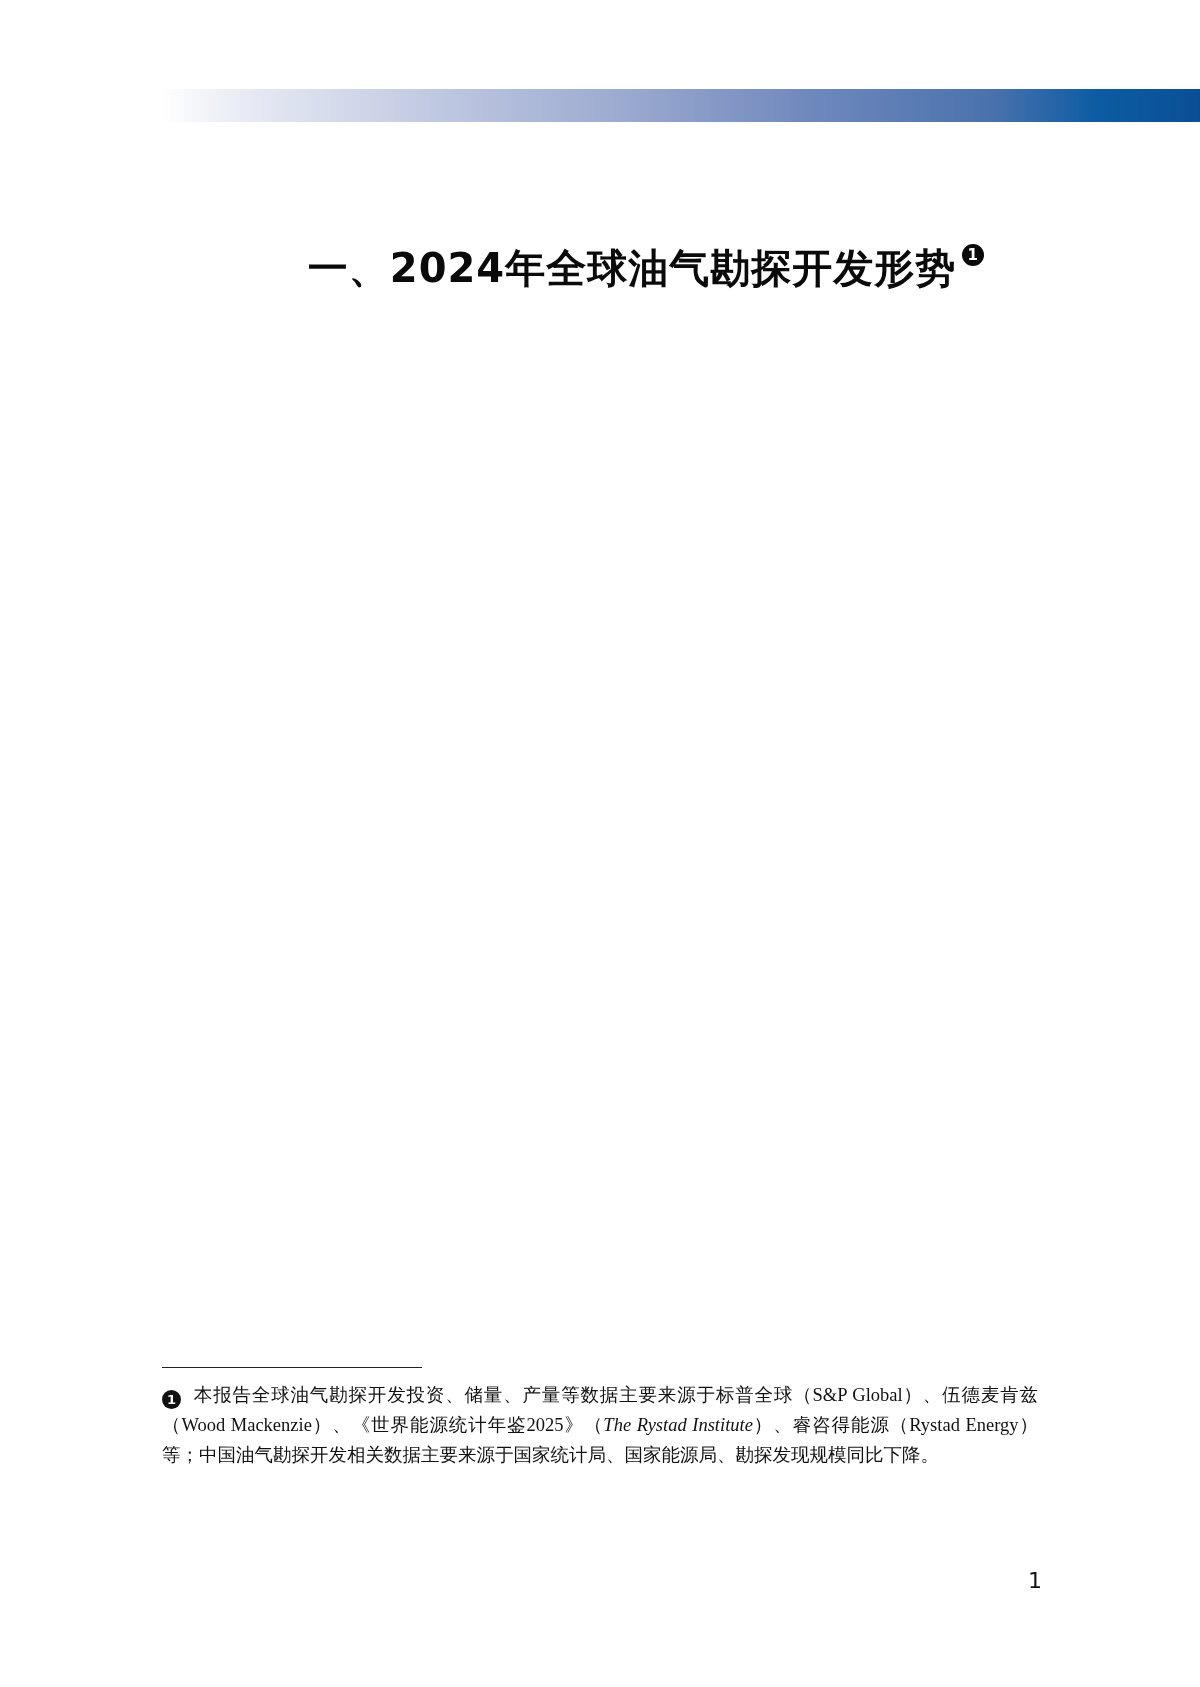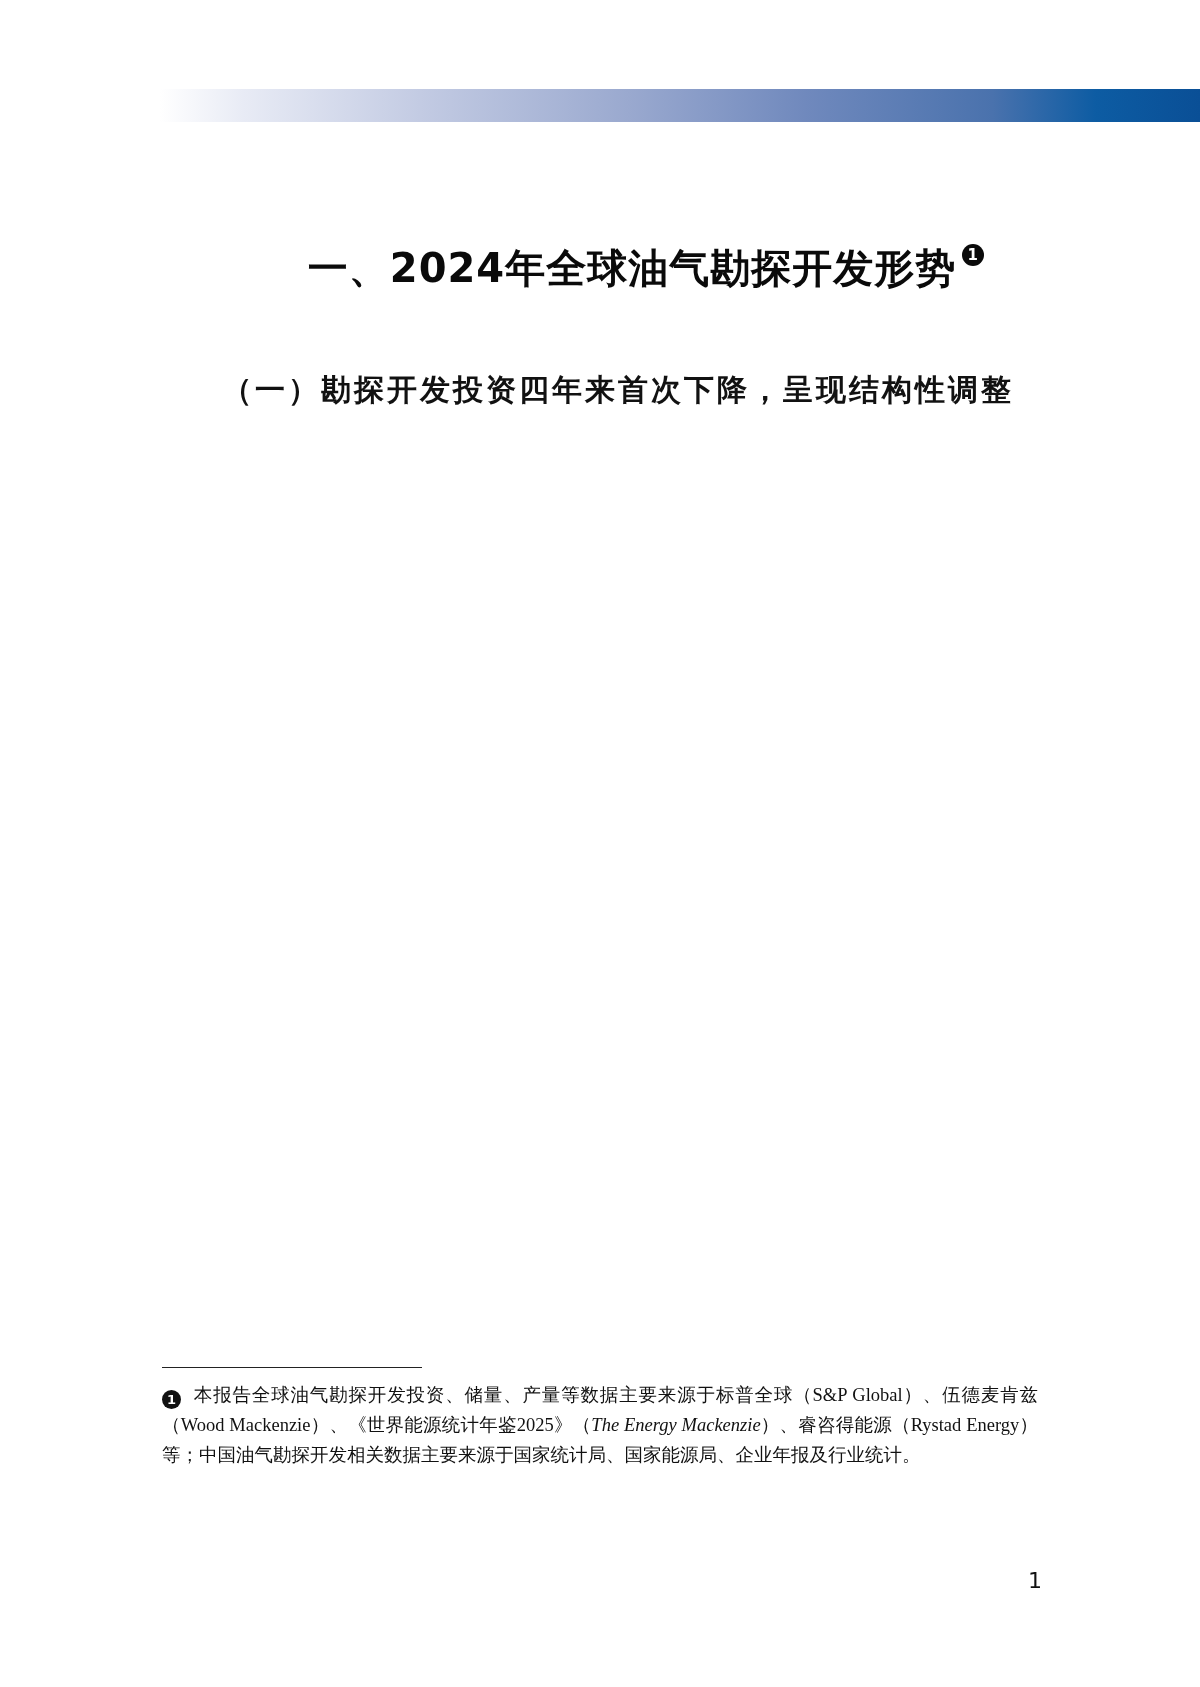--- a/index.html
+++ b/index.html
@@ -124,22 +124,21 @@
 </head>
 <body>
 
 <div class="header-bar"></div>
 
 <h1 class="chapter-title" style="margin:0;">
   <span>一、2024年全球油气勘探开发形势</span><span class="fn-ref">1</span>
 </h1>
 
 <div class="content">
-  <h2 class="section-heading">（一）勘探开发投资四年来首次下降，呈现结构性调整</h2>
 </div>
 
 <div class="footnote-rule"></div>
 
 <div class="footnote">
-  <span class="fn-marker">1</span><span>本报告全球油气勘探开发投资、储量、产量等数据主要来源于标普全球（S&amp;P Global）、伍德麦肯兹（Wood Mackenzie）、《世界能源统计年鉴2025》（</span><i>The Energy Mackenzie</i><span>）、睿咨得能源（Rystad Energy）等；中国油气勘探开发相关数据主要来源于国家统计局、国家能源局、企业年报及行业统计。</span>
+  <span class="fn-marker">1</span><span>本报告全球油气勘探开发投资、储量、产量等数据主要来源于标普全球（S&amp;P Global）、伍德麦肯兹（Wood Mackenzie）、《世界能源统计年鉴2025》（</span><i>The Rystad Institute</i><span>）、睿咨得能源（Rystad Energy）等；中国油气勘探开发相关数据主要来源于国家统计局、国家能源局、勘探发现规模同比下降。</span>
 </div>
 
 <div class="page-number">1</div>
 
 </body></html>

